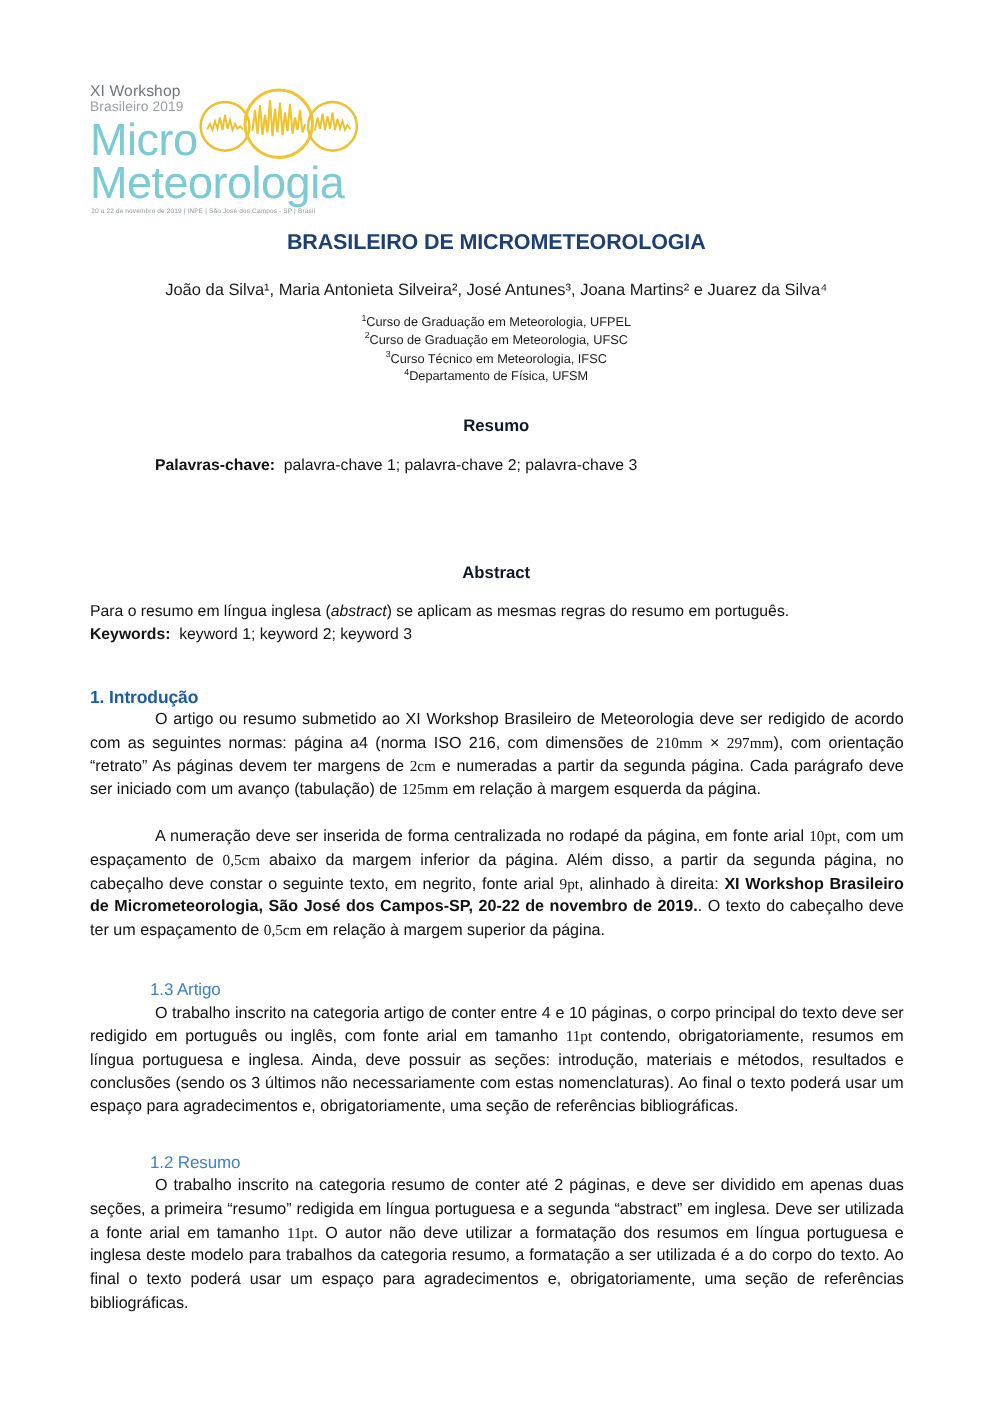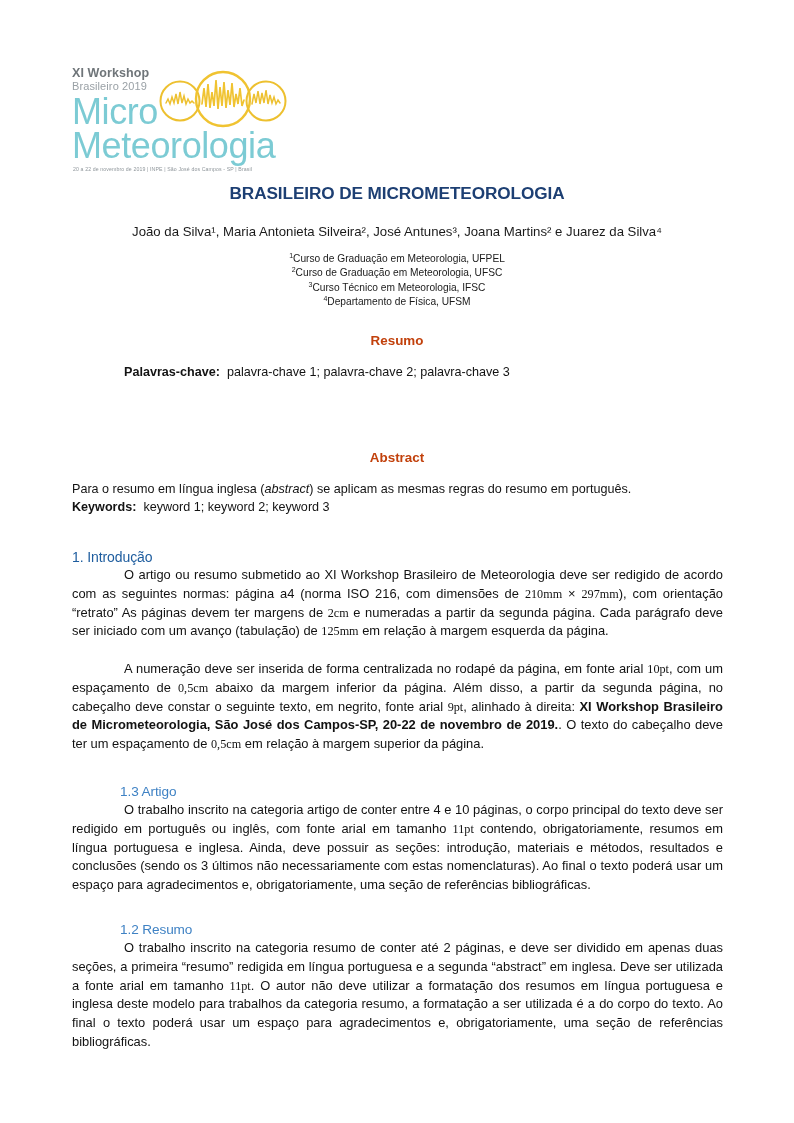--- a/index.html
+++ b/index.html
@@ -34,21 +34,21 @@
   }
   .logo-top-text {
     position: absolute;
     left: 0;
     top: 0;
     line-height: 1.12;
     z-index: 3;
   }
   .logo-xi {
     font-size: 12.5px;
-    font-weight: bold;
+    font-weight: normal;
     color: #6f7579;
     letter-spacing: 0.1px;
     display: block;
   }
   .logo-bras {
     font-size: 11px;
     font-weight: normal;
     color: #9aa1a6;
     letter-spacing: 0.1px;
     display: block;
@@ -131,21 +131,21 @@
   .affiliations sup { font-size: 7px; vertical-align: super; line-height: 0; }
 
   
   .abs-head {
     position: absolute;
     left: 72px;
     width: 650px;
     text-align: center;
     font-size: 13.4px;
     font-weight: bold;
-    color: #c2410c;
+    color: #0f172a;
   }
   #resumo-head { top: 333px; }
   #abstract-head { top: 450px; }
 
   .abs-body {
     position: absolute;
     left: 72px;
     width: 651px;
     font-size: 12.6px;
     color: #131313;
@@ -157,21 +157,21 @@
   .abs-body p { margin: 0; }
   .indent { text-indent: 52px; }
   .kw-label { font-weight: bold; }
   .kw-line { margin-top: 2px; text-indent: 52px; }
 
   
   .sec-head {
     position: absolute;
     left: 72px;
     font-size: 14px;
-    font-weight: normal;
+    font-weight: bold;
     color: #1d5c9e;
     letter-spacing: -0.1px;
   }
   .subsec-head {
     position: absolute;
     left: 120px;
     font-size: 13.6px;
     font-weight: normal;
     color: #3f82c4;
     letter-spacing: -0.1px;

